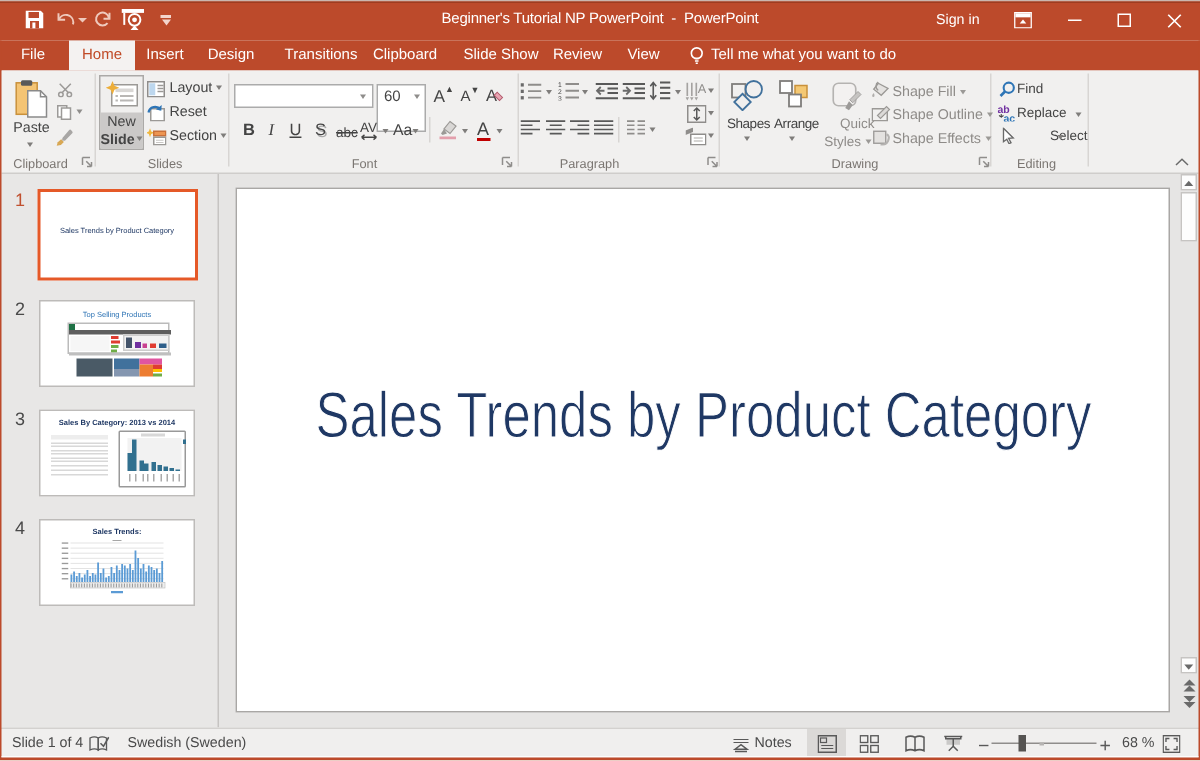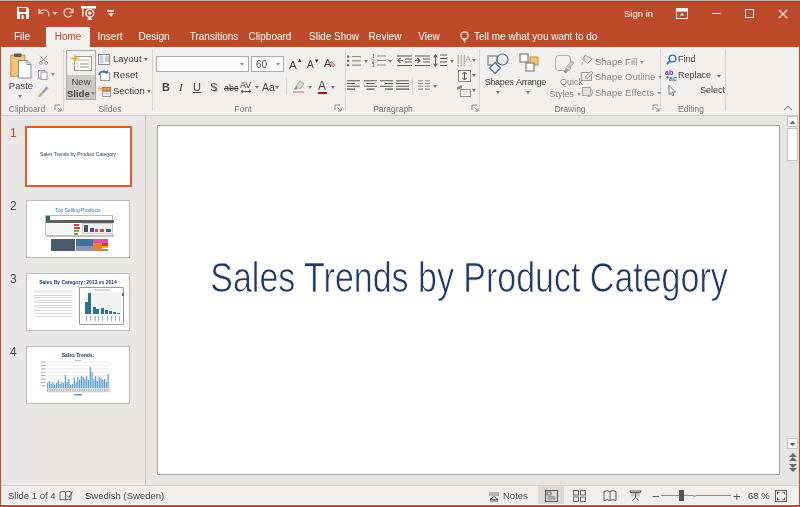--- a/index.html
+++ b/index.html
@@ -79,20 +79,21 @@
       <rect x="0" y="0" width="15" height="2.6" fill="#fff"></rect>
       <rect x="1.2" y="2.6" width="1.3" height="8" fill="#fff"></rect>
       <circle cx="8.7" cy="7.2" r="3.9" fill="none" stroke="#fff" stroke-width="1.3"></circle>
       <circle cx="8.7" cy="7.2" r="1.6" fill="#fff"></circle>
       <path d="M8.7 11 l-2.7 3 h5.4 z" fill="#fff"></path>
     </svg>
     <div class="qat" style="left:107px; top:10px; width:7px; text-align:center;">
       <div style="width:7px; height:1.5px; background:#F3D5CC;"></div>
       <div style="margin:1.5px auto 0; width:0; height:0; border-left:3.5px solid transparent; border-right:3.5px solid transparent; border-top:4px solid #F3D5CC;"></div>
     </div>
+    <div id="apptitle">Beginner's Tutorial NP PowerPoint&nbsp; - &nbsp;PowerPoint</div>
     <div id="signin">Sign in</div>
 
     <svg class="abs" style="left:676px; top:8px;" width="12" height="11" viewBox="0 0 14 13">
       <rect x="0.5" y="0.5" width="13" height="12" fill="none" stroke="#fff"></rect>
       <rect x="1" y="1" width="12" height="3.2" fill="#fff"></rect>
       <path d="M7 6 l-2.6 3 h5.2 z" fill="#fff"></path>
     </svg>
 
     <div class="abs" style="left:712px; top:13px; width:9px; height:1.2px; background:#fff;"></div>
 
@@ -184,21 +185,21 @@
       <rect x="4.5" y="2.5" width="8" height="3" fill="#ED9552" stroke="#C9703A"></rect>
       <rect x="4.5" y="6.5" width="8" height="5" fill="#fff" stroke="#9B9996"></rect>
       <path d="M6 8.5 h5 M6 10 h5" stroke="#C9C7C5" stroke-width="0.8"></path>
     </svg>
     <div class="abs rtxt" style="left:112px; top:38px;">Section <span class="darr"></span></div>
     <div class="glabel" style="left:69px;">Slides</div>
 
     <div class="abs" style="left:155px; top:9px; width:93px; height:16px; background:#fff; border:1px solid #ABABAB;">
       <div class="abs darr" style="right:4px; top:6px; border-top-color:#8F8D8B;"></div>
     </div>
-    <div class="abs" style="left:250px; top:9px; width:33px; height:16px; background:#fff; border:1px solid #ABABAB; font-size:10px; color:#444; line-height:15px; padding-left:4px;">60
+    <div class="abs" style="left:250px; top:9px; width:33px; height:32px; background:#fff; border:1px solid #ABABAB; font-size:10px; color:#444; line-height:15px; padding-left:4px;">60
       <div class="abs darr" style="right:3px; top:6px; border-top-color:#8F8D8B;"></div>
     </div>
     <div class="abs" style="left:288px; top:10px; font-size:11.5px; color:#444;">A<span style="font-size:6px; vertical-align:7px;">▲</span></div>
     <div class="abs" style="left:306px; top:11px; font-size:10px; color:#444;">A<span style="font-size:6px; vertical-align:5px;">▼</span></div>
     <svg class="abs" style="left:323px; top:9px;" width="14" height="14" viewBox="0 0 14 14">
       <text x="0" y="11" font-size="11" fill="#444" font-family="Liberation Sans">A</text>
       <path d="M7.5 5.5 l3.5 3.5 -2 2 -3.5 -3.5 z" fill="#E8A5B2" stroke="#B2586B" stroke-width="0.7"></path>
     </svg>
     <div class="abs rtxt" style="left:161px; top:34px; font-weight:bold; font-size:11px;">B</div>
     <div class="abs rtxt" style="left:178px; top:34px; font-style:italic; font-size:11px; font-family:'Liberation Serif',serif;">I</div>

